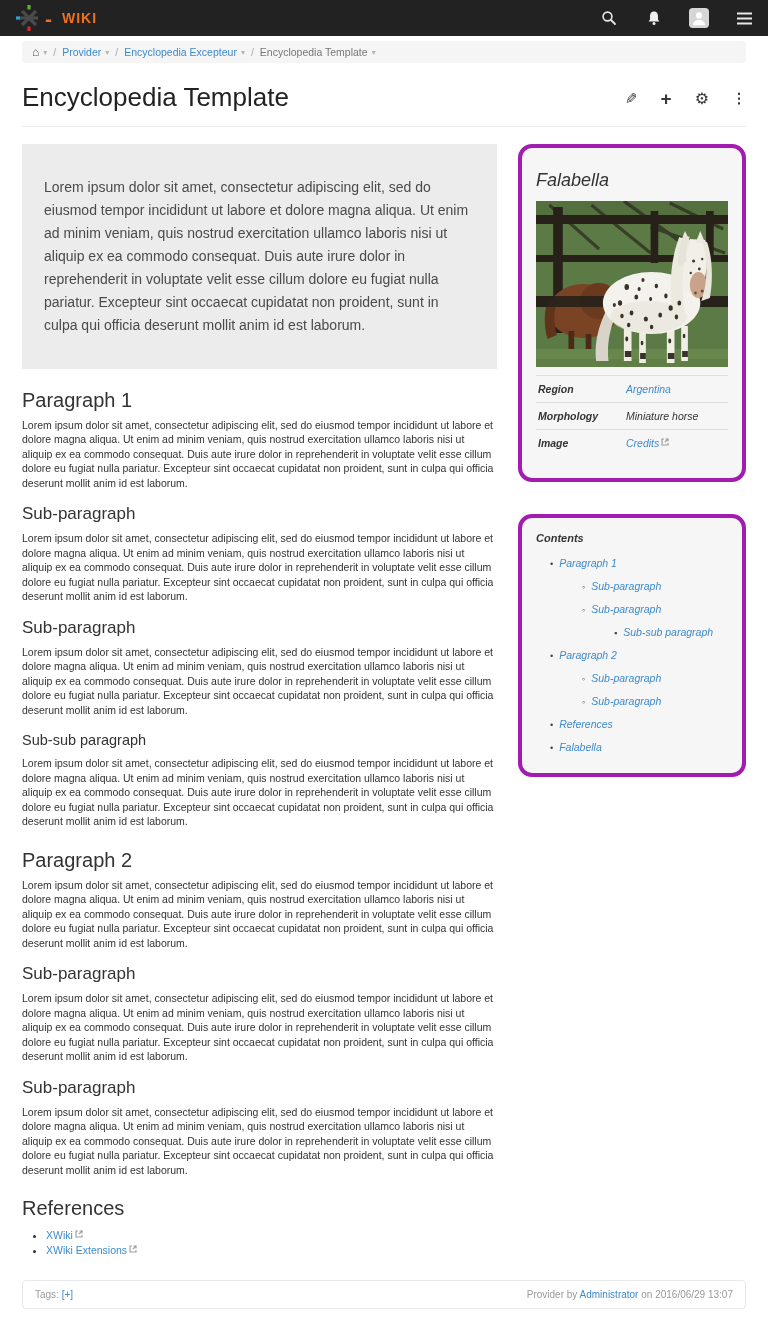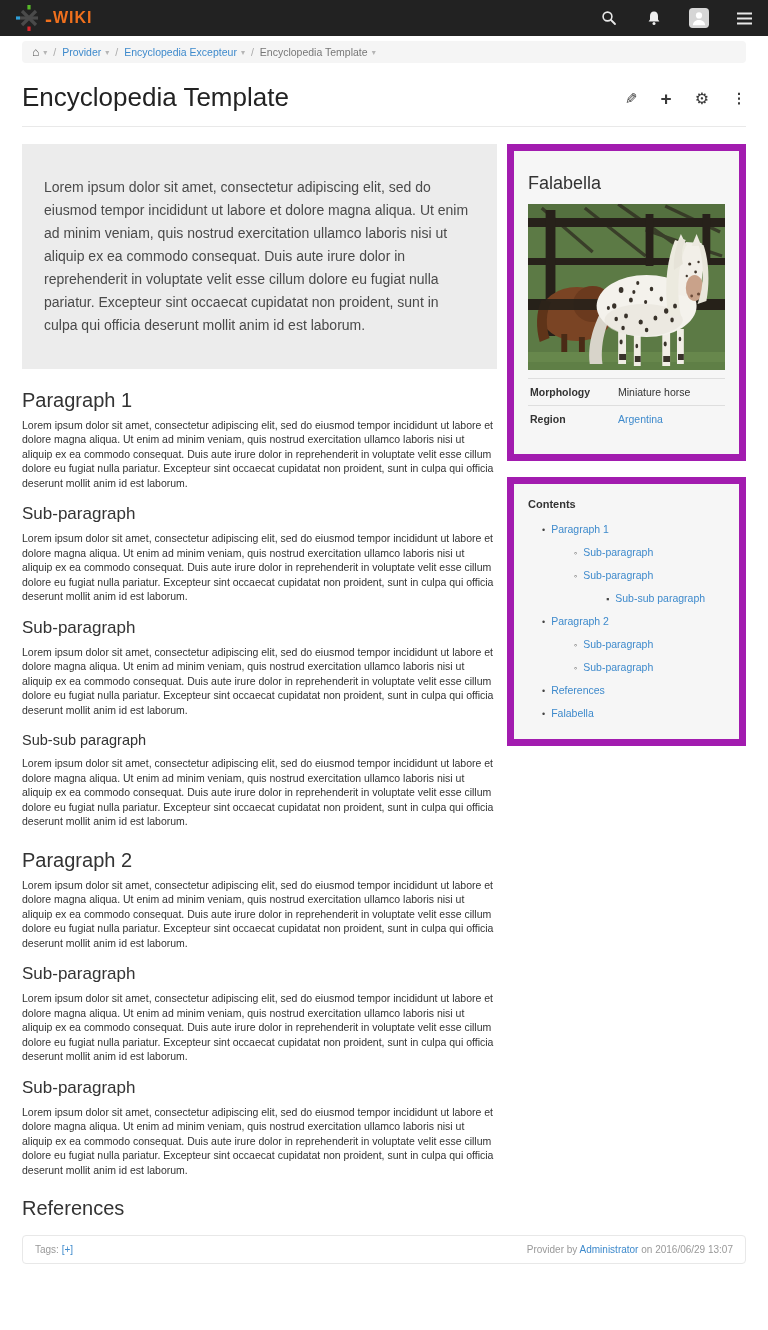--- a/index.html
+++ b/index.html
@@ -13,22 +13,22 @@
   .page { width:768px; min-height:1330px; display:flex; flex-direction:column; }
 
   
   .navbar {
     height:36px; background:#222; display:flex; align-items:center;
     justify-content:space-between; padding:0 14px;
   }
   .logo { display:flex; align-items:center; gap:0; }
   .logo svg { display:block; }
   .brand-text {
-    color:#f0701d; font-size:16px; font-weight:700; letter-spacing:1px;
-    line-height:1; margin-left:1px; font-stretch:condensed;
+    color:#f0701d; font-size:14px; font-weight:700; letter-spacing:1px;
+    line-height:1; margin-left:10px; font-stretch:condensed;
   }
   .brand-dash { color:#f0701d; font-size:21px; font-weight:700; line-height:1; margin:0 0 0 1px; }
   .nav-icons { display:flex; align-items:center; gap:25px; }
   .nav-icon { width:20px; height:20px; display:flex; align-items:center; justify-content:center; cursor:pointer; }
   .nav-icon svg { display:block; }
 
   
   .container { padding:0 22px; flex:1 0 auto; }
   .breadcrumb {
     margin-top:5px; background:#f5f5f5; border-radius:4px;
@@ -48,21 +48,21 @@
   .action-btn { color:#3a3a3a; cursor:pointer; line-height:1; background:none; border:none; padding:0; }
   .icon-pencil { font-size:15px; display:inline-block; transform:scaleX(-1); }
   .icon-plus { font-size:19px; font-weight:700; }
   .icon-gear { font-size:16px; }
   .icon-kebab { font-size:14px; font-weight:700; letter-spacing:0; }
   .byline { font-size:10px; color:#999; margin-top:7px; }
   .byline a { color:#3e8acc; text-decoration:none; }
   .rule { border:none; border-top:1px solid #e9e9e9; margin:13px 0 17px; }
 
   
-  .columns { display:flex; gap:10px; align-items:flex-start; }
+  .columns { display:flex; gap:21px; align-items:flex-start; }
   .main-col { width:475px; flex:0 0 475px; }
   .side-col { flex:1; }
 
   .lead-box {
     background:#ececec; padding:32px 22px; margin:0 0 0 0;
   }
   .lead-box p { margin:0; font-size:14px; line-height:23px; color:#4a4a4a; }
 
   .sec-h1 { font-size:20px; font-weight:400; color:#333; margin:18px 0 0; line-height:26px; }
   .sec-h2 { font-size:17px; font-weight:400; color:#333; margin:12px 0 0; line-height:24px; }
@@ -71,45 +71,46 @@
 
   .ref-list { margin:7px 0 0; padding-left:24px; }
   .ref-list li { font-size:10.5px; line-height:15px; color:#333; }
   .ref-list a { color:#3e8acc; text-decoration:none; }
 
   .ext-icon { display:inline-block; margin-left:2px; vertical-align:1px; }
   .ext-icon svg { display:block; }
 
   
   .panel {
-    background:#f6f6f6; border:7px solid #a21caf; border-radius:0;
+    background:#f6f6f6; border:4px solid #a21caf; border-radius:14px;
     padding:14px; 
+    font-style:italic;
   }
   .infobox-title { font-size:18px; font-weight:400; color:#333; margin:8px 0 10px; }
   .horse-image { width:100%; height:166px; display:block; }
   .info-table { margin-top:8px; }
   .info-row { display:flex; border-top:1px solid #dedede; padding:7px 2px; align-items:baseline; }
   .info-label { width:88px; flex:0 0 88px; font-size:10.5px; font-weight:700; color:#333; }
   .info-value { font-size:10.5px; color:#333; }
   .info-value a { color:#3e8acc; text-decoration:none; }
   .info-pad { height:8px; }
 
-  .toc-panel { margin-top:16px; padding:12px 14px 14px; }
+  .toc-panel { margin-top:32px; padding:12px 14px 14px; }
   .toc-title { font-size:11px; font-weight:700; color:#333; margin:2px 0 8px; }
   .toc-list { list-style:none; margin:0; padding:0; }
   .toc-list li { font-size:10.5px; line-height:22px; }
   .toc-list a { color:#3e8acc; text-decoration:none; }
   .toc-bullet { color:#444; margin-right:6px; font-size:9px; }
   .toc-d1 { padding-left:14px; }
   .toc-d2 { padding-left:46px; }
   .toc-d3 { padding-left:78px; }
 
   
   .docfooter {
-    margin-top:14px; border:1px solid #e8e8e8; border-radius:4px;
+    margin-top:22px; border:1px solid #e8e8e8; border-radius:4px;
     padding:8px 12px; display:flex; justify-content:space-between; align-items:flex-end;
     font-size:10px; color:#999;
   }
   .docfooter a { color:#3e8acc; text-decoration:none; }
   .tags-add { color:#999; text-decoration:none; }
 </style>
 </head>
 <body>
 
 <div class="page">
@@ -200,20 +201,32 @@
             <h2 class="sec-h3">Sub-sub paragraph</h2>
             <p class="sec-p">Lorem ipsum dolor sit amet, consectetur adipiscing elit, sed do eiusmod tempor incididunt ut labore et dolore magna aliqua. Ut enim ad minim veniam, quis nostrud exercitation ullamco laboris nisi ut aliquip ex ea commodo consequat. Duis aute irure dolor in reprehenderit in voluptate velit esse cillum dolore eu fugiat nulla pariatur. Excepteur sint occaecat cupidatat non proident, sunt in culpa qui officia deserunt mollit anim id est laborum.</p>
             <h2 class="sec-h1">Paragraph 2</h2>
             <p class="sec-p">Lorem ipsum dolor sit amet, consectetur adipiscing elit, sed do eiusmod tempor incididunt ut labore et dolore magna aliqua. Ut enim ad minim veniam, quis nostrud exercitation ullamco laboris nisi ut aliquip ex ea commodo consequat. Duis aute irure dolor in reprehenderit in voluptate velit esse cillum dolore eu fugiat nulla pariatur. Excepteur sint occaecat cupidatat non proident, sunt in culpa qui officia deserunt mollit anim id est laborum.</p>
             <h2 class="sec-h2">Sub-paragraph</h2>
             <p class="sec-p">Lorem ipsum dolor sit amet, consectetur adipiscing elit, sed do eiusmod tempor incididunt ut labore et dolore magna aliqua. Ut enim ad minim veniam, quis nostrud exercitation ullamco laboris nisi ut aliquip ex ea commodo consequat. Duis aute irure dolor in reprehenderit in voluptate velit esse cillum dolore eu fugiat nulla pariatur. Excepteur sint occaecat cupidatat non proident, sunt in culpa qui officia deserunt mollit anim id est laborum.</p>
             <h2 class="sec-h2">Sub-paragraph</h2>
             <p class="sec-p">Lorem ipsum dolor sit amet, consectetur adipiscing elit, sed do eiusmod tempor incididunt ut labore et dolore magna aliqua. Ut enim ad minim veniam, quis nostrud exercitation ullamco laboris nisi ut aliquip ex ea commodo consequat. Duis aute irure dolor in reprehenderit in voluptate velit esse cillum dolore eu fugiat nulla pariatur. Excepteur sint occaecat cupidatat non proident, sunt in culpa qui officia deserunt mollit anim id est laborum.</p>
           </div>
         <h2 class="sec-h1">References</h2>
+        <ul class="ref-list" id="ref-list">
+            <li><a href="#">XWiki</a><span class="ext-icon"><svg width="8" height="8" viewBox="0 0 8 8">
+                  <path d="M3 1 H1 V7 H7 V5" fill="none" stroke="#9a9a9a" stroke-width="1.1"></path>
+                  <path d="M4.5 1 H7 V3.5" fill="none" stroke="#9a9a9a" stroke-width="1.1"></path>
+                  <line x1="7" y1="1" x2="3.8" y2="4.2" stroke="#9a9a9a" stroke-width="1.1"></line>
+                </svg></span></li>
+            <li><a href="#">XWiki Extensions</a><span class="ext-icon"><svg width="8" height="8" viewBox="0 0 8 8">
+                  <path d="M3 1 H1 V7 H7 V5" fill="none" stroke="#9a9a9a" stroke-width="1.1"></path>
+                  <path d="M4.5 1 H7 V3.5" fill="none" stroke="#9a9a9a" stroke-width="1.1"></path>
+                  <line x1="7" y1="1" x2="3.8" y2="4.2" stroke="#9a9a9a" stroke-width="1.1"></line>
+                </svg></span></li>
+          </ul>
       </div>
 
       <aside class="side-col">
         <div class="panel">
           <h2 class="infobox-title">Falabella</h2>
           <svg class="horse-image" viewBox="0 0 201 166" preserveAspectRatio="none">
             <rect width="201" height="166" fill="#5c7a45"></rect>
             <rect width="201" height="16" fill="#54703f"></rect>
 
             <g stroke="#2e2a20" stroke-width="3.4" opacity="0.75">
@@ -294,26 +307,34 @@
                   <rect x="153" y="150" width="6" height="6"></rect>
                 <ellipse cx="95" cy="138" rx="1.6" ry="2.4"></ellipse>
                   <ellipse cx="140" cy="140" rx="1.6" ry="2.4"></ellipse>
                 <ellipse cx="155" cy="135" rx="1.4" ry="2.2"></ellipse>
                   <ellipse cx="111" cy="142" rx="1.4" ry="2.2"></ellipse>
               </g>
             </g>
           </svg>
           <div class="info-table" id="info-table">
               <div class="info-row">
+                <div class="info-label">Region</div>
+                <div class="info-value"><a href="#">Argentina</a></div>
+              </div>
+              <div class="info-row">
                 <div class="info-label">Morphology</div>
                 <div class="info-value">Miniature horse</div>
               </div>
               <div class="info-row">
-                <div class="info-label">Region</div>
-                <div class="info-value"><a href="#">Argentina</a></div>
+                <div class="info-label">Image</div>
+                <div class="info-value"><a href="#">Credits</a><span class="ext-icon"><svg width="8" height="8" viewBox="0 0 8 8">
+                      <path d="M3 1 H1 V7 H7 V5" fill="none" stroke="#9a9a9a" stroke-width="1.1"></path>
+                      <path d="M4.5 1 H7 V3.5" fill="none" stroke="#9a9a9a" stroke-width="1.1"></path>
+                      <line x1="7" y1="1" x2="3.8" y2="4.2" stroke="#9a9a9a" stroke-width="1.1"></line>
+                    </svg></span></div>
               </div>
             </div>
           <div class="info-pad"></div>
         </div>
 
         <div class="panel toc-panel">
           <div class="toc-title">Contents</div>
           <ul class="toc-list" id="toc-list">
               <li class="toc-d1"><span class="toc-bullet">•</span><a href="#">Paragraph 1</a></li>
               <li class="toc-d2"><span class="toc-bullet">◦</span><a href="#">Sub-paragraph</a></li>

